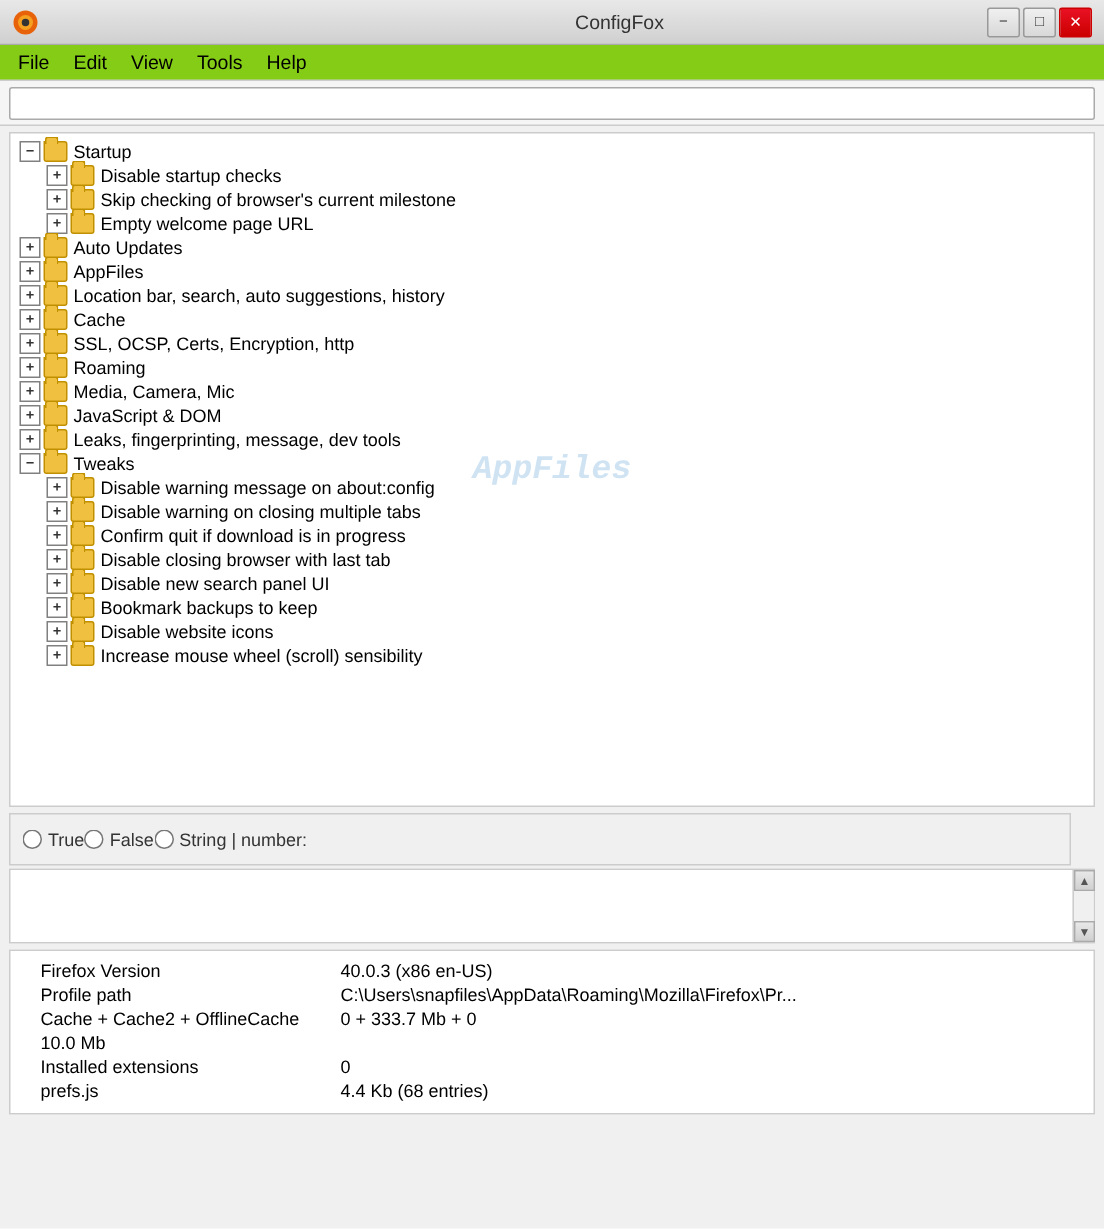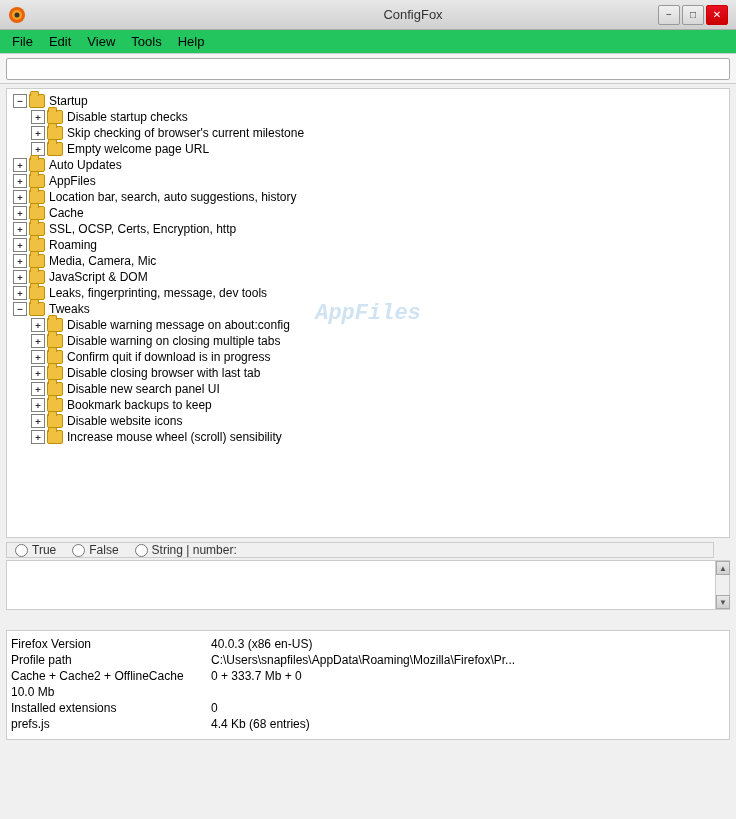--- a/index.html
+++ b/index.html
@@ -58,21 +58,21 @@
       color: #333;
     }
     .title-btn.close-btn {
       background: linear-gradient(to bottom, #e81123, #c00);
       color: white;
       border-color: #c00;
     }
 
     
     .menu-bar {
-      background: #22c55e;
+      background: #84cc16;
       border-bottom: 1px solid #ccc;
       height: 24px;
       display: flex;
       align-items: center;
       padding: 0 4px;
     }
     .menu-item {
       padding: 2px 8px;
       cursor: pointer;
       font-size: 13px;
@@ -194,25 +194,25 @@
       opacity: 0.5;
       pointer-events: none;
       font-style: italic;
     }
 
     
     .options-panel {
       background: #f0f0f0;
       border: 1px solid #ccc;
       margin: 0 22px 2px 6px;
-      height: 16px;
+      height: 35px;
       display: flex;
       align-items: center;
       padding: 0 8px;
-      gap: 16px;
+      gap: 0;
       flex-shrink: 0;
     }
 
     .radio-group {
       display: flex;
       align-items: center;
       gap: 4px;
     }
     .radio-input {
       width: 13px;
@@ -263,22 +263,22 @@
       justify-content: center;
       font-size: 8px;
       cursor: pointer;
       color: #555;
     }
 
     
     .info-panel {
       background: white;
       border: 1px solid #ccc;
-      margin: 16px 6px 4px 6px;
-      padding: 6px 4px;
+      margin: 0 6px 4px 6px;
+      padding: 6px 20px;
       flex-shrink: 0;
       font-size: 12px;
     }
     .info-row {
       display: flex;
       margin-bottom: 2px;
     }
     .info-key {
       width: 200px;
       color: #000;

